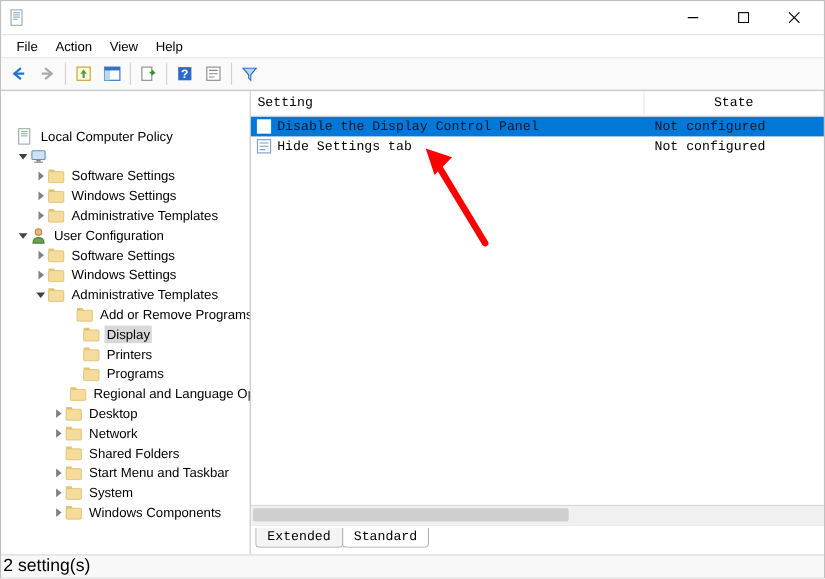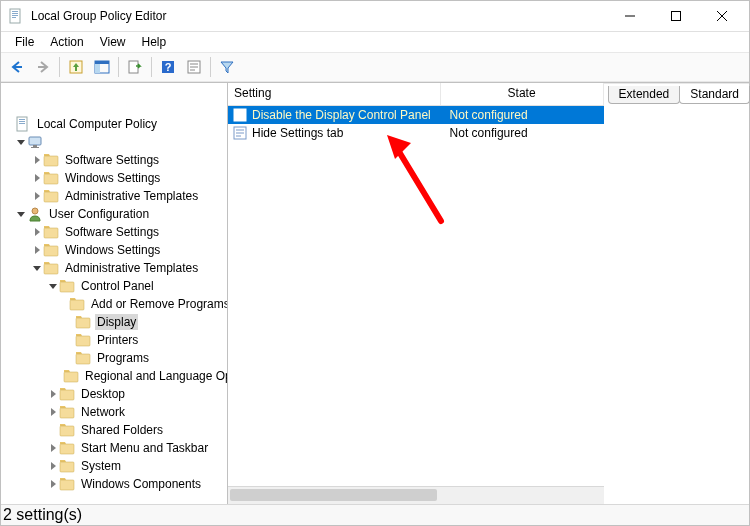--- a/index.html
+++ b/index.html
@@ -38,32 +38,32 @@
   .node .label { padding: 1px 2px; }
   .node.selected .label { background: #d8d8d8; }
   svg.folder { width: 16px; height: 14px; }
   svg.folder .tab { fill: #e8c46a; }
   svg.folder .body { fill: #f5dc9b; stroke: #c8a84c; stroke-width: 0.5; }
   svg.pc { width: 16px; height: 16px; }
   svg.user { width: 16px; height: 16px; }
   svg.doc { width: 14px; height: 16px; }
 
   
-  .rightpane { flex: 1; display: flex; min-width: 0; }
+  .rightpane { flex: 1; display: flex; flex-direction: column; min-width: 0; font-family: Liberation Mono, monospace; }
   .listhead { height: 22px; display: flex; background: #fff; border-bottom: 1px solid #e0e0e0; }
   .listhead .col { border-right: 1px solid #e8e8e8; padding: 3px 6px; font-size: 12px; }
   .listhead .col.setting { flex: 1; }
   .listhead .col.state { width: 150px; text-align: center; }
   .list { flex: 1; overflow: auto; position: relative; }
   .row { height: 18px; display: flex; align-items: center; }
   .row .cell { padding: 0 4px; display: flex; align-items: center; }
   .row .cell.setting { flex: 1; }
   .row .cell.state { width: 150px; padding-left: 8px; }
   .row .ricon { width: 16px; height: 16px; margin-right: 4px; display: inline-flex; align-items: center; justify-content: center; }
-  .row.selected { background: #0078d7; color: #fef9c3; }
+  .row.selected { background: #0078d7; color: #0f172a; }
   .row.selected svg * { stroke: #fff; fill: #fff; }
   .listwrap { flex: 1; position: relative; display: flex; flex-direction: column; min-height: 0; }
   .hscroll { height: 17px; background: #f0f0f0; border-top: 1px solid #d8d8d8; position: relative; }
   .hscroll .thumb { position: absolute; top: 2px; left: 2px; height: 12px; width: 55%; background: #cfcfcf; border-radius: 2px; }
   .tabs { height: 24px; background: #fff; border-top: 1px solid #e8e8e8; display: flex; align-items: flex-start; padding-left: 4px; padding-top: 2px; }
   .tab { padding: 1px 10px 2px; border: 1px solid #b0b0b0; border-top: none; margin-right: -1px; font-size: 12px; border-bottom-left-radius: 4px; border-bottom-right-radius: 4px; background: #fff; position: relative; }
   .tab.inactive { background: #f4f4f4; color: #000; }
   .tab.active { background: #fff; z-index: 1; }
 
   
@@ -80,21 +80,20 @@
   <div class="titlebar">
     <span class="app-icon">
       <svg class="doc" viewBox="0 0 14 16">
           <rect x="1" y="1" width="10" height="14" fill="#fff" stroke="#9aa" stroke-width="1"></rect>
           <rect x="3" y="3" width="6" height="1" fill="#8ac"></rect>
           <rect x="3" y="5" width="6" height="1" fill="#8ac"></rect>
           <rect x="3" y="7" width="6" height="1" fill="#8ac"></rect>
           <rect x="3" y="9" width="4" height="1" fill="#8ac"></rect>
         </svg>
     </span>
-    <span class="title-text">Local Group Policy Editor</span>
     <span class="spacer"></span>
     <div class="winbtn">
         <svg viewBox="0 0 10 10">
           <line x1="0" y1="5" x2="10" y2="5"></line>
         </svg>
       </div>
     <div class="winbtn">
         <svg viewBox="0 0 10 10">
           <rect x="0.5" y="0.5" width="9" height="9"></rect>
         </svg>
@@ -266,30 +265,20 @@
             <span class="arrow open"></span>
             <span class="icon">
               <svg class="folder" viewBox="0 0 16 14">
                 <path class="tab" d="M1 3 L1 1 L6 1 L7 3"></path>
                 <rect class="body" x="1" y="3" width="14" height="10" rx="1"></rect>
               </svg>
             </span>
             <span class="label">Administrative Templates</span>
           </div>
 
-        <div class="node" style="padding-left:46px">
-            <span class="arrow open"></span>
-            <span class="icon">
-              <svg class="folder" viewBox="0 0 16 14">
-                <path class="tab" d="M1 3 L1 1 L6 1 L7 3"></path>
-                <rect class="body" x="1" y="3" width="14" height="10" rx="1"></rect>
-              </svg>
-            </span>
-            <span class="label">Control Panel</span>
-          </div>
 
         <div class="node" style="padding-left:68px">
             <span class="arrow none"></span>
             <span class="icon">
               <svg class="folder" viewBox="0 0 16 14">
                 <path class="tab" d="M1 3 L1 1 L6 1 L7 3"></path>
                 <rect class="body" x="1" y="3" width="14" height="10" rx="1"></rect>
               </svg>
             </span>
             <span class="label">Add or Remove Programs</span>

